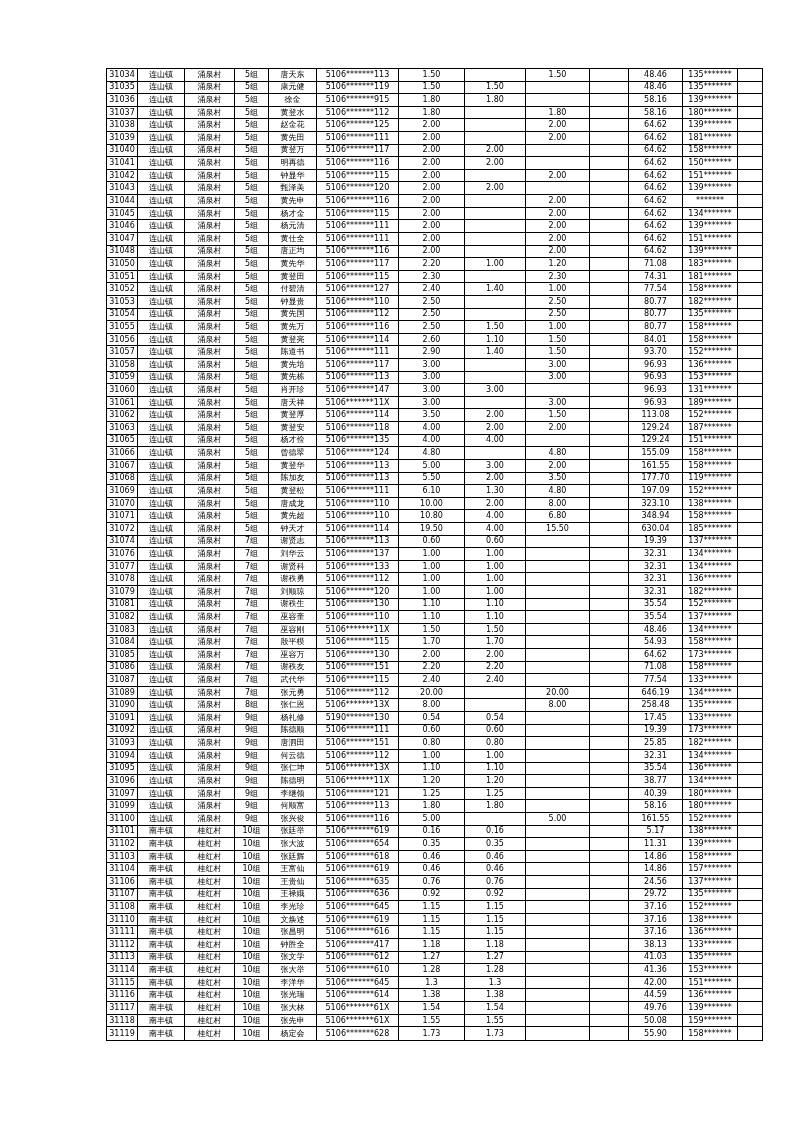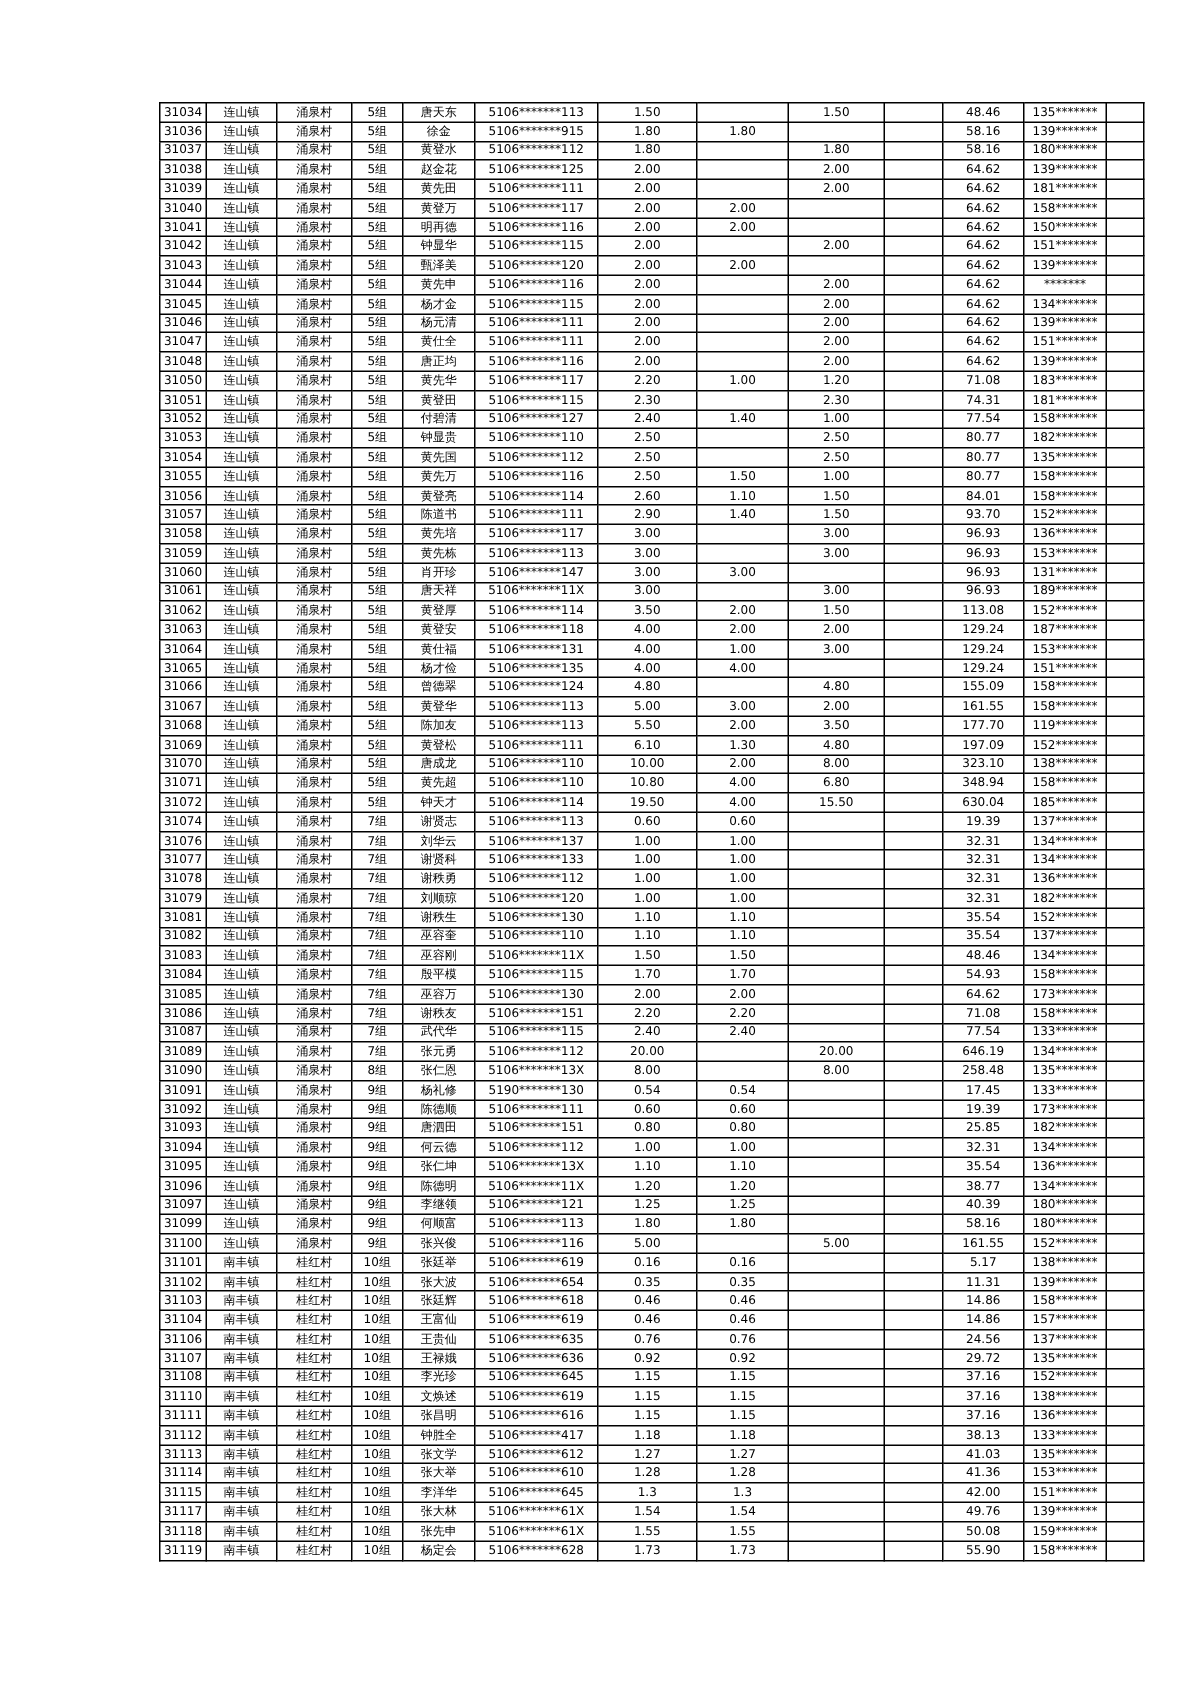--- a/index.html
+++ b/index.html
@@ -79,20 +79,35 @@
           <td>5106*******113</td>
           <td>1.50</td>
           <td></td>
           <td>1.50</td>
           <td></td>
           <td>48.46</td>
           <td>135*******</td>
           <td></td>
         </tr>
         <tr>
+          <td>31035</td>
+          <td>连山镇</td>
+          <td>涌泉村</td>
+          <td>5组</td>
+          <td>康元健</td>
+          <td>5106*******119</td>
+          <td>1.50</td>
+          <td>1.50</td>
+          <td></td>
+          <td></td>
+          <td>48.46</td>
+          <td>135*******</td>
+          <td></td>
+        </tr>
+        <tr>
           <td>31036</td>
           <td>连山镇</td>
           <td>涌泉村</td>
           <td>5组</td>
           <td>徐金</td>
           <td>5106*******915</td>
           <td>1.80</td>
           <td>1.80</td>
           <td></td>
           <td></td>
@@ -484,35 +499,20 @@
           <td>5106*******118</td>
           <td>4.00</td>
           <td>2.00</td>
           <td>2.00</td>
           <td></td>
           <td>129.24</td>
           <td>187*******</td>
           <td></td>
         </tr>
         <tr>
-          <td>31064</td>
-          <td>连山镇</td>
-          <td>涌泉村</td>
-          <td>5组</td>
-          <td>黄仕福</td>
-          <td>5106*******131</td>
-          <td>4.00</td>
-          <td>1.00</td>
-          <td>3.00</td>
-          <td></td>
-          <td>129.24</td>
-          <td>153*******</td>
-          <td></td>
-        </tr>
-        <tr>
           <td>31065</td>
           <td>连山镇</td>
           <td>涌泉村</td>
           <td>5组</td>
           <td>杨才俭</td>
           <td>5106*******135</td>
           <td>4.00</td>
           <td>4.00</td>
           <td></td>
           <td></td>
@@ -1159,20 +1159,35 @@
           <td>5106*******645</td>
           <td>1.3</td>
           <td>1.3</td>
           <td></td>
           <td></td>
           <td>42.00</td>
           <td>151*******</td>
           <td></td>
         </tr>
         <tr>
+          <td>31116</td>
+          <td>南丰镇</td>
+          <td>桂红村</td>
+          <td>10组</td>
+          <td>张光瑞</td>
+          <td>5106*******614</td>
+          <td>1.38</td>
+          <td>1.38</td>
+          <td></td>
+          <td></td>
+          <td>44.59</td>
+          <td>136*******</td>
+          <td></td>
+        </tr>
+        <tr>
           <td>31117</td>
           <td>南丰镇</td>
           <td>桂红村</td>
           <td>10组</td>
           <td>张大林</td>
           <td>5106*******61X</td>
           <td>1.54</td>
           <td>1.54</td>
           <td></td>
           <td></td>

